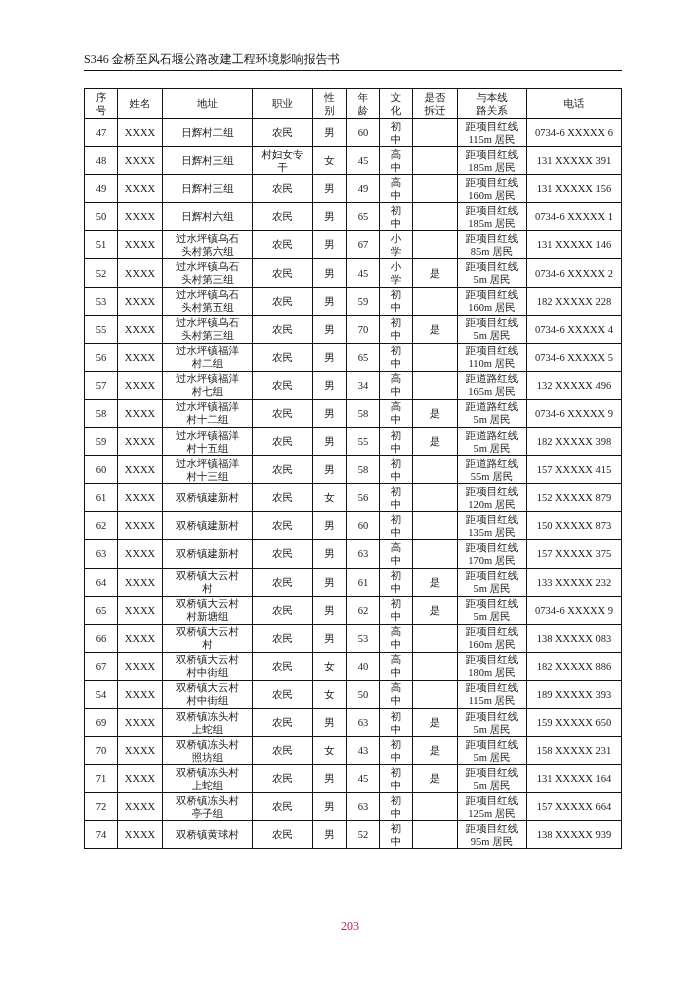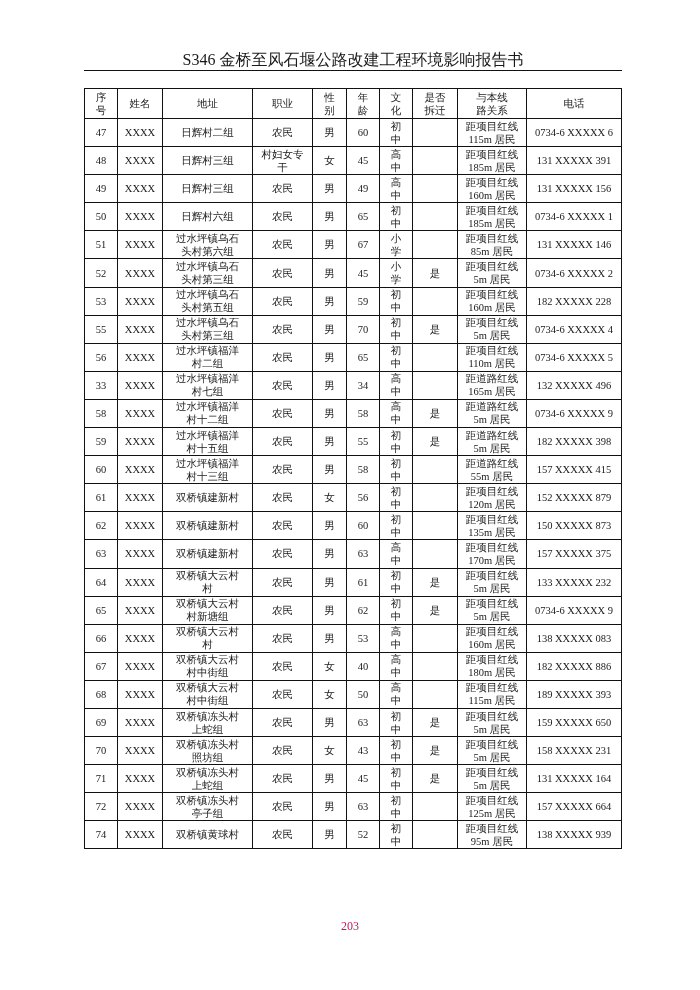--- a/index.html
+++ b/index.html
@@ -11,22 +11,22 @@
     color: #1a1a1a;
     position: relative;
     overflow: hidden;
   }
   .page { position: absolute; inset: 0; }
   .running-head {
     position: absolute;
     top: 51px;
     left: 84px;
     width: 538px;
-    text-align: center;
-    font-size: 16px;
+    text-align: left;
+    font-size: 12px;
     line-height: 17px;
     color: #1a1a1a;
     white-space: nowrap;
   }
   .head-rule {
     position: absolute;
     top: 70px;
     left: 84px;
     width: 538px;
     border-top: 1.6px solid #111111;
@@ -244,21 +244,21 @@
           <td>男</td>
           <td>65</td>
           <td>初
 中</td>
           <td></td>
           <td>距项目红线
 110m 居民</td>
           <td>0734-6 XXXXX 5</td>
         </tr>
         <tr>
-          <td>33</td>
+          <td>57</td>
           <td>XXXX</td>
           <td>过水坪镇福洋
 村七组</td>
           <td>农民</td>
           <td>男</td>
           <td>34</td>
           <td>高
 中</td>
           <td></td>
           <td>距道路红线
@@ -406,21 +406,21 @@
           <td>女</td>
           <td>40</td>
           <td>高
 中</td>
           <td></td>
           <td>距项目红线
 180m 居民</td>
           <td>182 XXXXX 886</td>
         </tr>
         <tr>
-          <td>68</td>
+          <td>54</td>
           <td>XXXX</td>
           <td>双桥镇大云村
 村中街组</td>
           <td>农民</td>
           <td>女</td>
           <td>50</td>
           <td>高
 中</td>
           <td></td>
           <td>距项目红线

